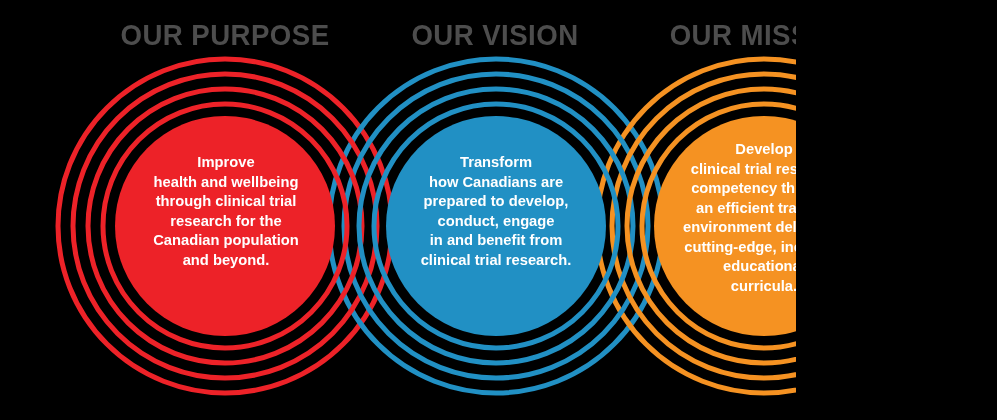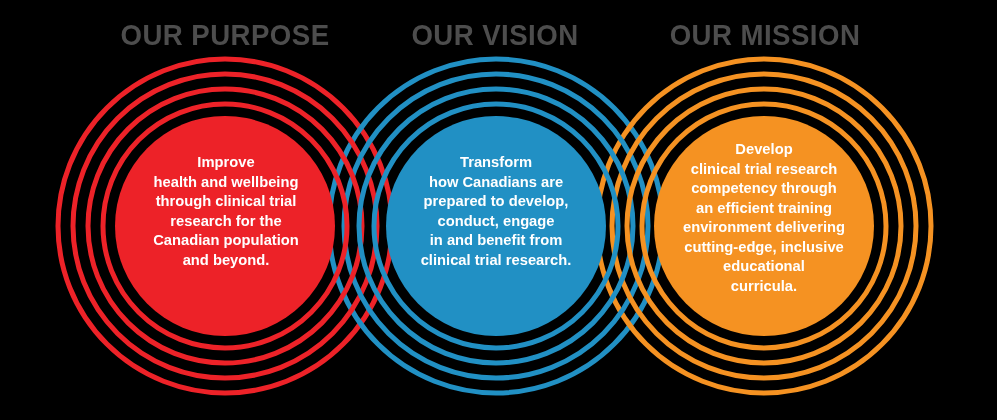--- a/index.html
+++ b/index.html
@@ -7,21 +7,21 @@
     margin: 0;
     padding: 0;
     background: #000000;
   }
   body {
     font-family: "Liberation Sans", sans-serif;
     -webkit-font-smoothing: antialiased;
   }
   #stage {
     position: relative;
-    width: 997px;
+    width: 796px;
     height: 420px;
     background: #000000;
     overflow: hidden;
     border-radius: 24px;
   }
   #rings-svg {
     position: absolute;
     left: 0;
     top: 0;
     width: 997px;

